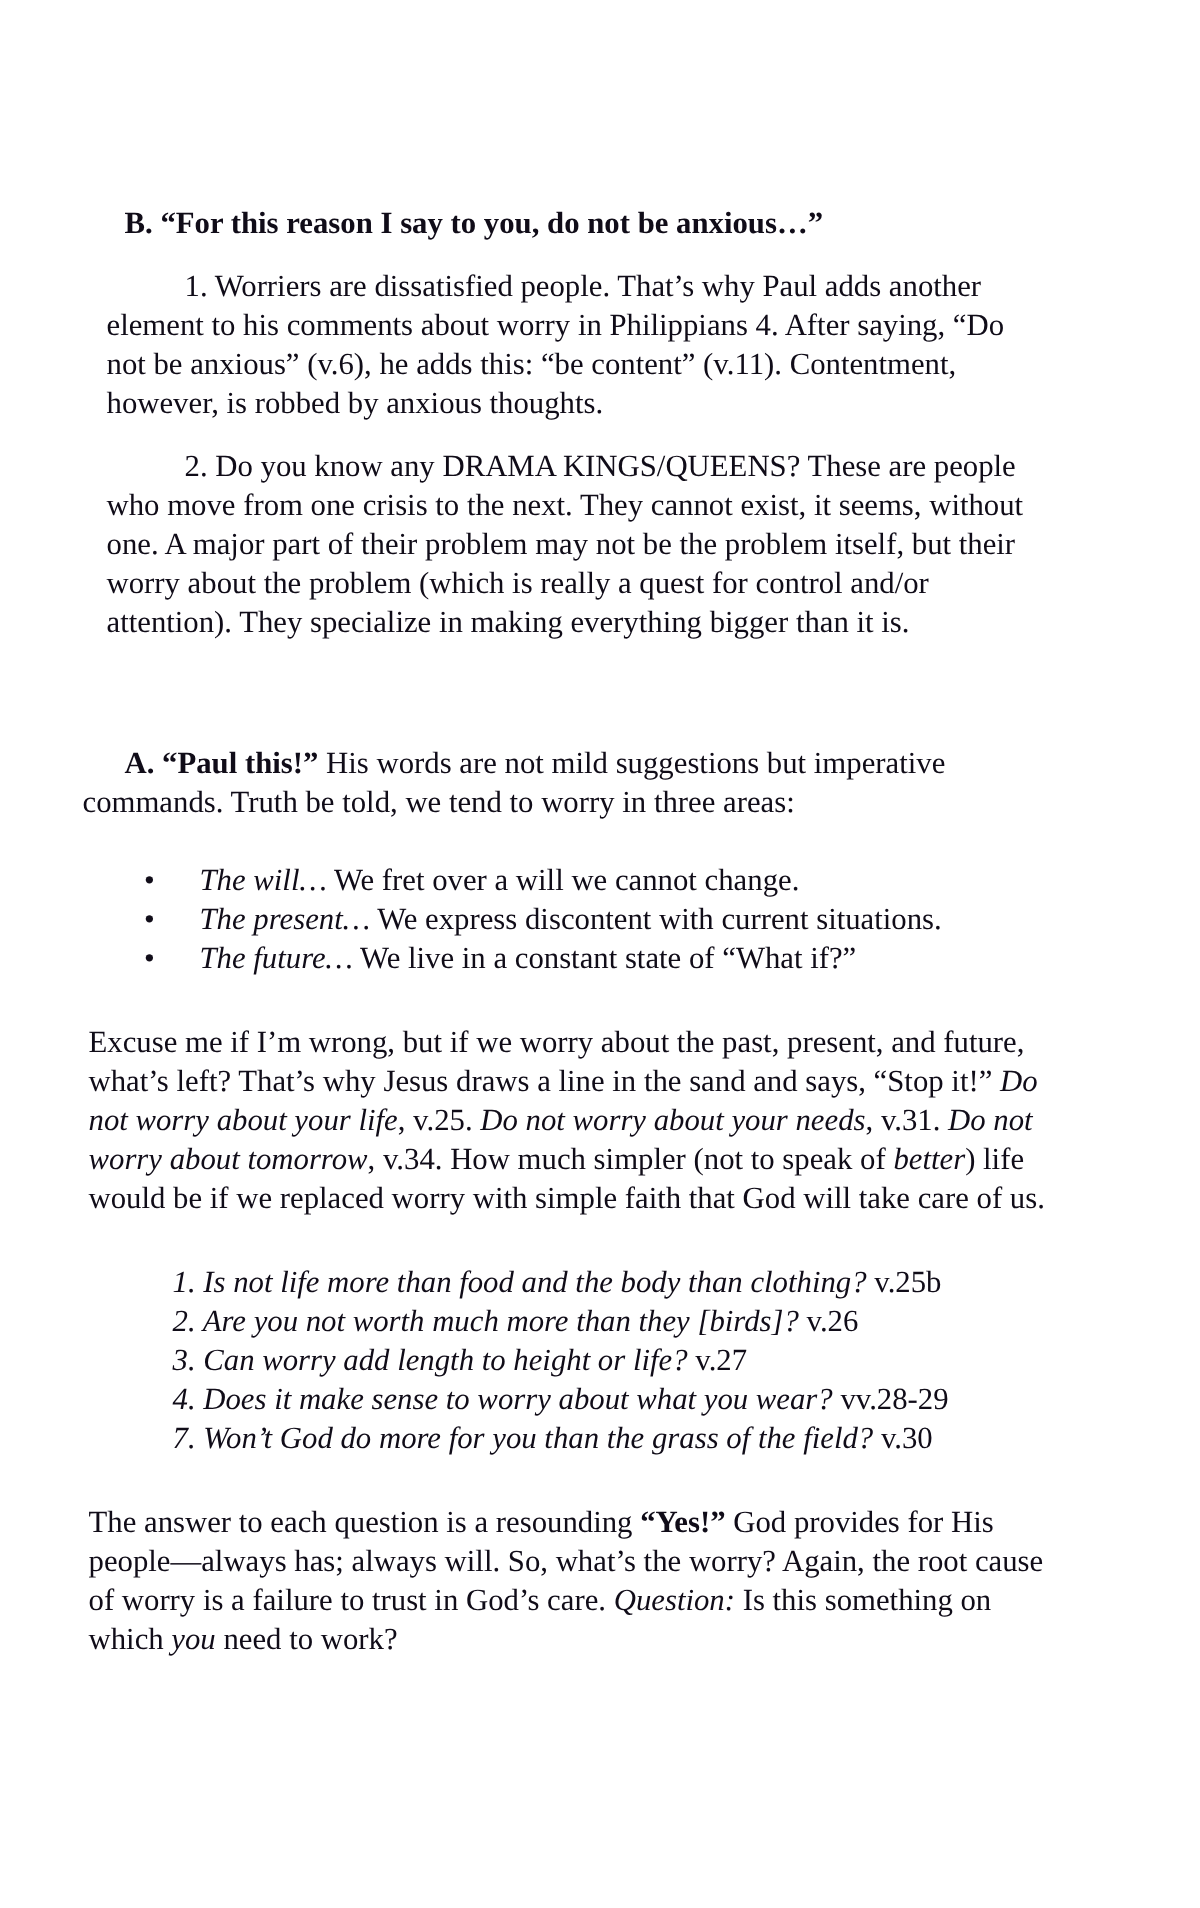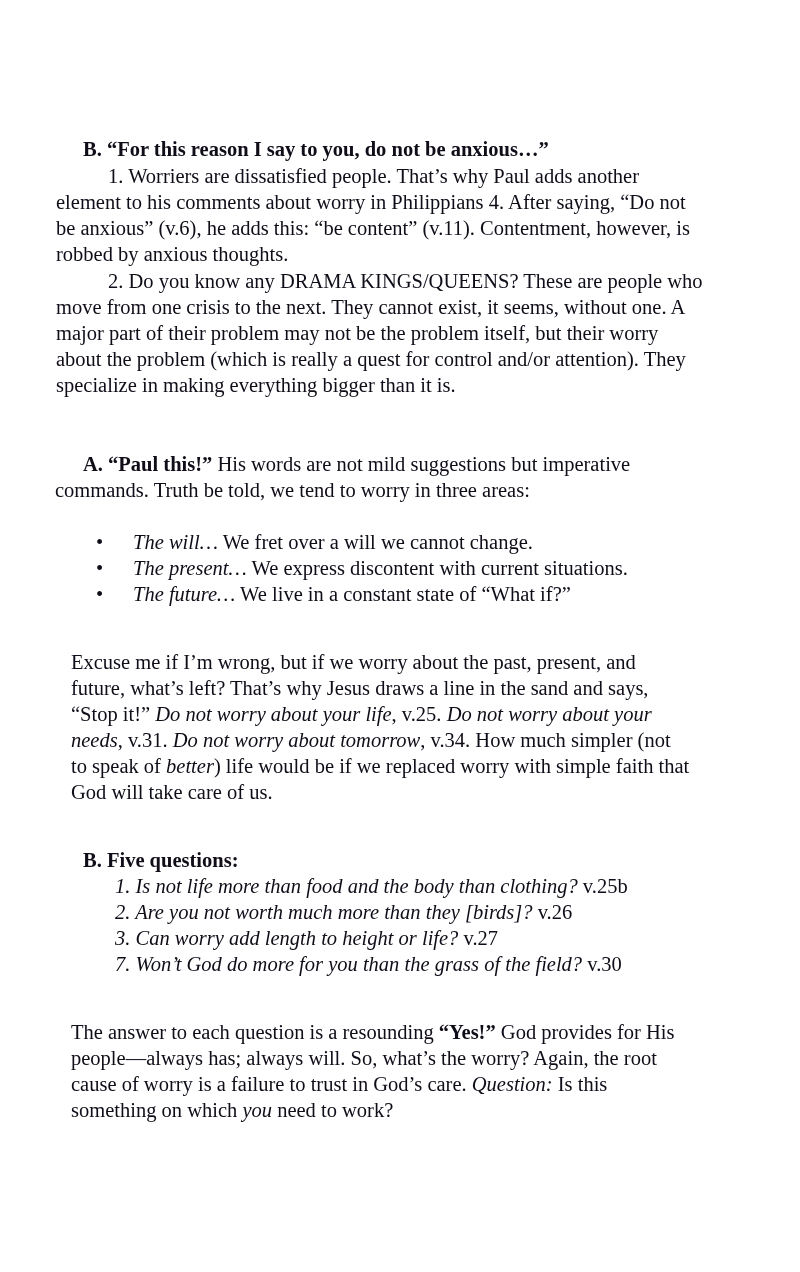--- a/index.html
+++ b/index.html
@@ -35,24 +35,24 @@
     text-indent: 28px;
   }
   .head-roman {
     font-weight: bold;
     margin: 0;
   }
   .blank-line { height: 26px; }
 
   
   .p {
-    margin: 16px;
+    margin: 4px;
   }
   .p-indent {
-    margin: 1px;
+    margin: 16px;
     text-indent: 52px;
   }
   .p-indent-sm {
     margin: 0;
     text-indent: 28px;
   }
 
   
   .bullets {
     margin: 0;
@@ -125,26 +125,26 @@
         <em>The future…</em><span> We live in a constant state of “What if?”</span>
       </li>
     </ul>
 
     <div class="blank-line"></div>
 
     <p class="p"><span>Excuse me if I’m wrong, but if we worry about the past, present, and future, what’s left? That’s why Jesus draws a line in the sand and says, “Stop it!” </span><em>Do not worry about your life</em><span>, v.25. </span><em>Do not worry about your needs</em><span>, v.31. </span><em>Do not worry about tomorrow</em><span>, v.34. How much simpler (not to speak of </span><em>better</em><span>) life would be if we replaced worry with simple faith that God will take care of us.</span></p>
 
     <div class="blank-line"></div>
 
-    <p class="head-b">B. Five questions:</p>
 
     <ol class="qlist">
       <li><span>1. Is not life more than food and the body than clothing?</span><span class="vref"> v.25b</span></li>
       <li><span>2. Are you not worth much more than they [birds]?</span><span class="vref"> v.26</span></li>
       <li><span>3. Can worry add length to height or life?</span><span class="vref"> v.27</span></li>
+      <li><span>4. Does it make sense to worry about what you wear?</span><span class="vref"> vv.28-29</span></li>
       <li><span>7. Won’t God do more for you than the grass of the field?</span><span class="vref"> v.30</span></li>
     </ol>
 
     <div class="blank-line"></div>
 
     <p class="p"><span>The answer to each question is a resounding </span><strong>“Yes!”</strong><span> God provides for His people—always has; always will. So, what’s the worry? Again, the root cause of worry is a failure to trust in God’s care. </span><em>Question:</em><span> Is this something on which </span><em>you</em><span> need to work?</span></p>
 
   </div>
 </div>
 

